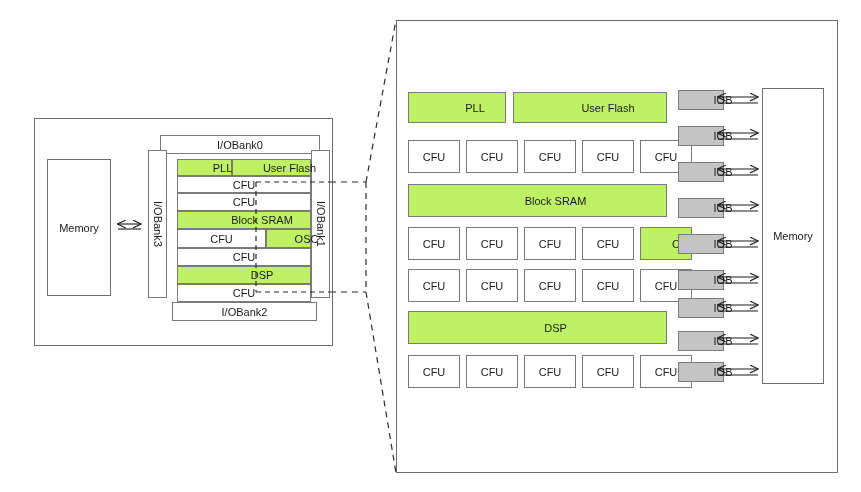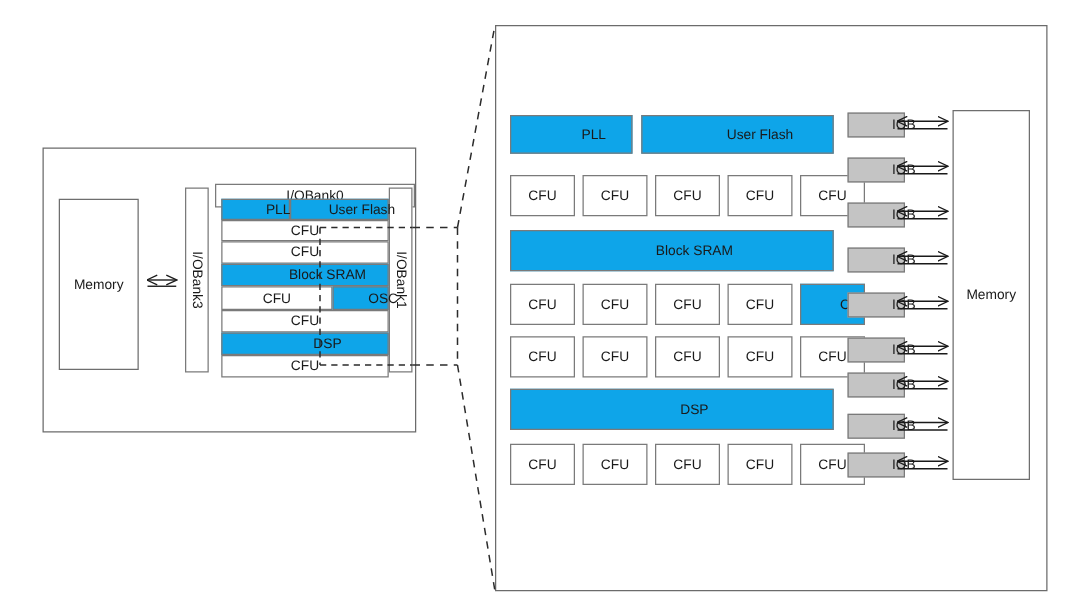--- a/index.html
+++ b/index.html
@@ -15,21 +15,21 @@
   
   .blk{
     position:absolute;
     box-sizing:border-box;
     border:1px solid #7a7a7a;
     display:flex;align-items:center;justify-content:center;
     font-size:11px;color:#1a1a1a;
     white-space:nowrap;
     background:#ffffff;
   }
-  .fill-light{background:#0ea5e9;padding-left:36px;}
+  .fill-light{background:#bef264;padding-left:36px;}
   .fill-dark{background:#c4c4c4;padding-left:44px;}
   .plain{border:1px solid #6e6e6e;background:#ffffff;}
 
   
   .frame{position:absolute;box-sizing:border-box;border:1.5px solid #6b6b6b;background:#ffffff;}
 
   
   .vert{writing-mode:vertical-rl;text-orientation:mixed;}
 
   svg.ov{position:absolute;left:0;top:0;width:861px;height:492px;pointer-events:none;}
@@ -38,24 +38,27 @@
 <body>
 
 <div id="stage">
 
   <div class="frame" style="left:34px;top:118px;width:299px;height:228px;"></div>
 
   <div class="blk plain" style="left:47px;top:159px;width:64px;height:137px;">
     <span>Memory</span>
   </div>
 
-  <div class="blk" style="left:172px;top:135px;width:160px;height:19px;margin-top:12px;">
+  <div class="blk" style="left:160px;top:135px;width:160px;height:19px;">
     <span>I/OBank0</span>
   </div>
 
+  <div class="blk" style="left:172px;top:302px;width:145px;height:19px;">
+    <span>I/OBank2</span>
+  </div>
 
   <div class="blk" style="left:148px;top:150px;width:19px;height:148px;">
     <span class="vert">I/OBank3</span>
   </div>
 
   <div class="blk" style="left:311px;top:150px;width:19px;height:148px;">
     <span class="vert">I/OBank1</span>
   </div>
 
   <div class="blk fill-light" style="left:177px;top:159px;width:55px;height:17px;">

